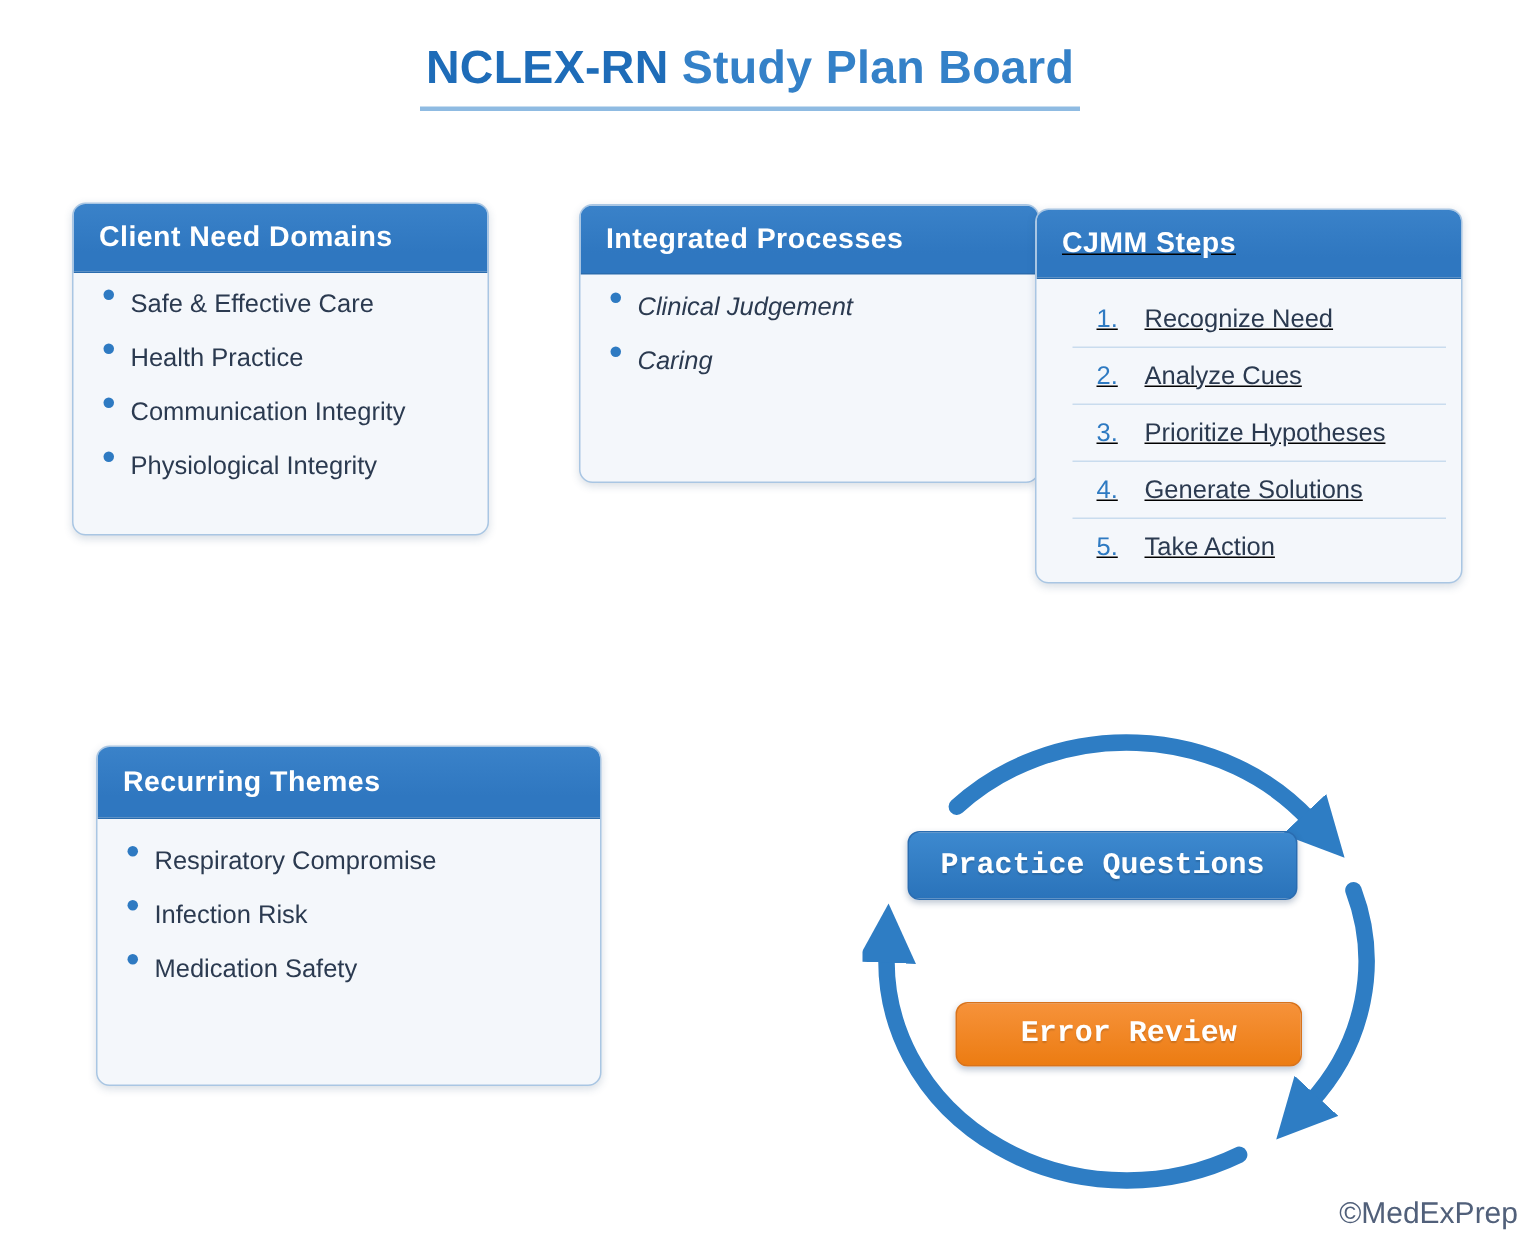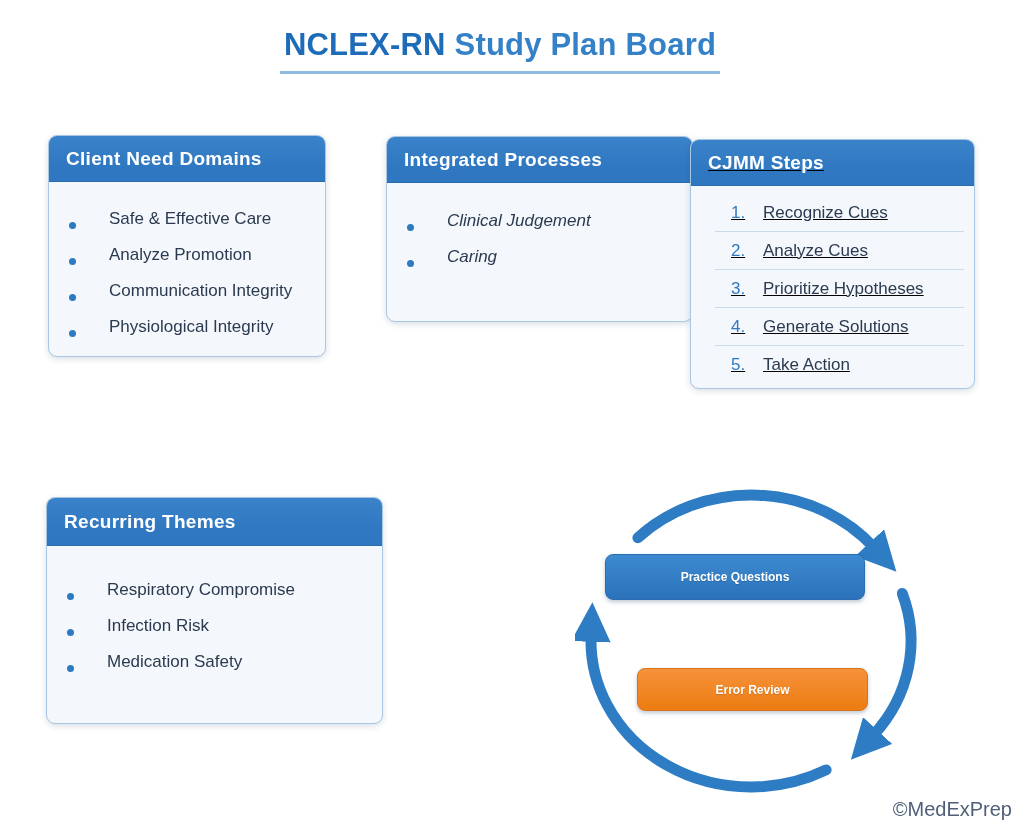--- a/index.html
+++ b/index.html
@@ -52,30 +52,30 @@
     font-size:19px;
     height:46px;
     line-height:46px;
     padding:0 17px;
     letter-spacing:0.3px;
     border-bottom:1px solid #2a6cae;
   }
   .card1 { left:48px;  top:135px; width:278px; height:222px; }
   .card2 { left:355px; top:136px; width:307px; height:186px;margin-left:31px; }
   .card3 { left:690px; top:139px; width:285px; height:250px;text-decoration:underline; }
-  .card4 { left:46px;  top:497px; width:337px; height:227px; }
+  .card4 { left:64px;  top:497px; width:337px; height:227px; }
   .card4 .card-header { height:48px; line-height:48px; }
 
   ul.bullet-list { list-style:none; padding:11px 14px 0 20px; }
   .card2 ul.bullet-list { padding-top:12px;font-style:italic; }
   .card4 ul.bullet-list { padding-top:18px; }
   ul.bullet-list li {
-    display:flex; align-items:flex-end;
+    display:flex; align-items:flex-start;
     height:36px;
-    font-size:17px; color:var(--text-dark);gap:22px;
+    font-size:17px; color:var(--text-dark);
   }
   .bullet {
     flex:0 0 auto;
     width:7px; height:7px; border-radius:50%;
     background:var(--accent-blue);
     margin-right:11px;
   }
 
   ol.num-list { list-style:none; padding:8px 10px 0 24px; }
   ol.num-list li {
@@ -94,25 +94,26 @@
   }
 
   
   .cycle { position:absolute; left:575px; top:475px; width:380px; height:345px; }
   .cycle svg { position:absolute; left:0; top:0; }
   .cycle-arc { stroke:var(--arrow-blue); stroke-width:11; fill:none; stroke-linecap:round; }
   .arrowhead-shape { fill:var(--arrow-blue); }
   .btn {
     position:absolute;
     display:flex; align-items:center; justify-content:center;
-    color:#ffffff; font-weight:700; font-size:12px;
+    color:#ffffff; font-weight:700; font-size:20px;
     border-radius:8px;
     text-shadow:0 1px 1px rgba(0,0,0,0.15);
     box-shadow:0 2px 4px rgba(40,70,110,0.3);
     cursor:pointer;
+    font-family:Liberation Mono, monospace;
   }
   .btn-practice {
     left:30px; top:79px; width:260px; height:46px;
     background:linear-gradient(180deg, #3d89cf 0%, #2a73ba 100%);
     border:1px solid #2a6cb0;
   }
   .btn-error {
     left:62px; top:193px; width:231px; height:43px;
     background:linear-gradient(180deg, #f6923a 0%, #ec7c12 100%);
     border:1.5px solid var(--orange-border);
@@ -135,21 +136,21 @@
 
 <section class="card card1">
   <div class="card-header">Client Need Domains</div>
   <ul class="bullet-list">
     <li>
         <span class="bullet"></span>
         <span class="li-text">Safe &amp; Effective Care</span>
       </li>
     <li>
         <span class="bullet"></span>
-        <span class="li-text">Analyze Promotion</span>
+        <span class="li-text">Health Practice</span>
       </li>
     <li>
         <span class="bullet"></span>
         <span class="li-text">Communication Integrity</span>
       </li>
     <li>
         <span class="bullet"></span>
         <span class="li-text">Physiological Integrity</span>
       </li>
   </ul>
@@ -167,21 +168,21 @@
         <span class="li-text">Caring</span>
       </li>
   </ul>
 </section>
 
 <section class="card card3">
   <div class="card-header">CJMM Steps</div>
   <ol class="num-list">
     <li>
         <span class="num">1.</span>
-        <span class="li-text">Recognize Cues</span>
+        <span class="li-text">Recognize Need</span>
       </li>
     <li>
         <span class="num">2.</span>
         <span class="li-text">Analyze Cues</span>
       </li>
     <li>
         <span class="num">3.</span>
         <span class="li-text">Prioritize Hypotheses</span>
       </li>
     <li>

